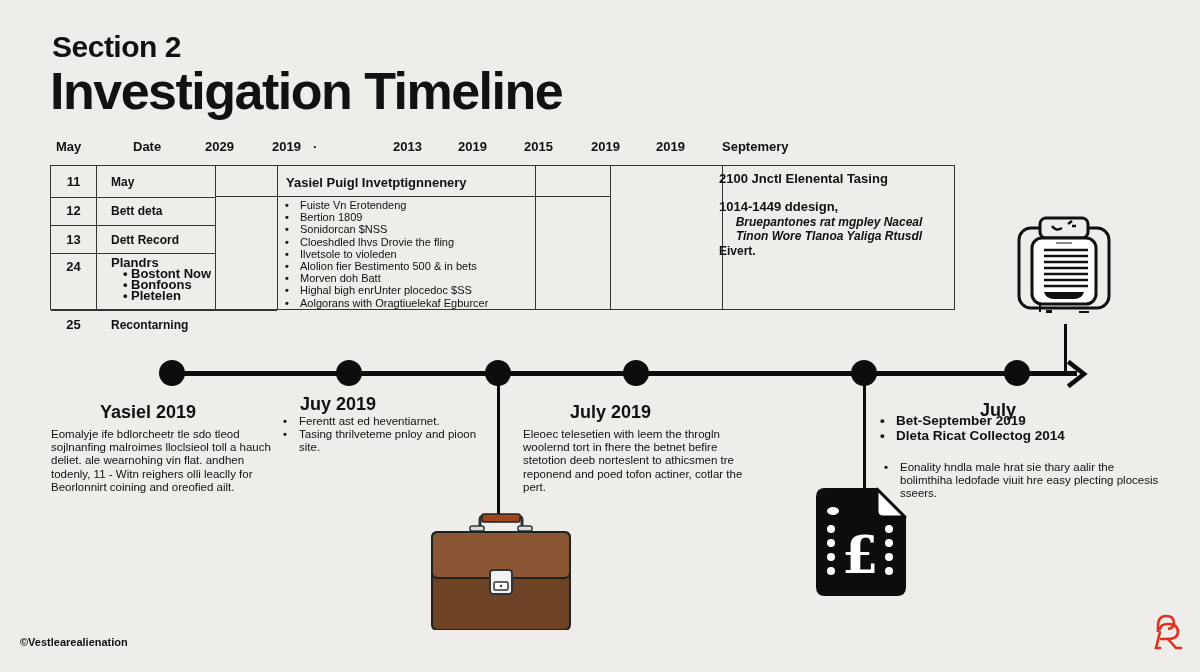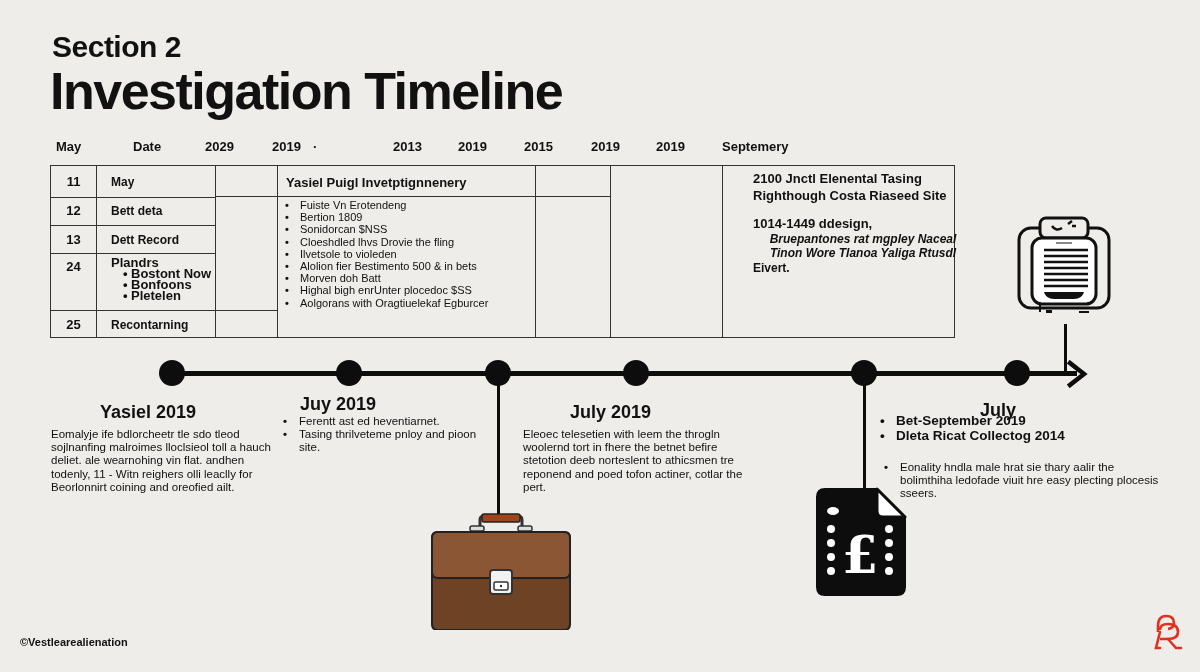--- a/index.html
+++ b/index.html
@@ -13,36 +13,36 @@
   .abs { position: absolute; }
 
   
   #section-label { left: 52px; top: 30px; font-size: 30px; font-weight: 700; letter-spacing: -0.5px; line-height: 34px; }
   #main-title { left: 50px; top: 62px; font-size: 52px; font-weight: 700; letter-spacing: -1.5px; line-height: 58px; }
 
   
   .col-h { position: absolute; top: 139px; font-size: 13px; font-weight: 700; line-height: 16px; }
 
   
-  #table { position: absolute; left: 50px; top: 165px; width: 905px; height: 173px; border: 1.5px solid #333; }
+  #table { position: absolute; left: 50px; top: 165px; width: 905px; height: 145px; border: 1.5px solid #333; }
   .vline { position: absolute; top: 0; bottom: 0; width: 0; border-left: 1.2px solid #333; }
   .hline { position: absolute; height: 0; border-top: 1.2px solid #333; }
   .cell-num { position: absolute; left: 0; width: 45px; text-align: center; font-size: 13px; font-weight: 700; }
   .cell-lab { position: absolute; left: 60px; font-size: 12px; font-weight: 700; }
   .sub-list { position: absolute; left: 60px; top: 91px; font-size: 13px; line-height: 11px; }
   .sub-list .head { font-weight: 700; }
   .sub-list li { list-style: none; font-weight: 700; padding-left: 8px; position: relative; margin-left: 12px; }
   .sub-list li::before { content: "•"; position: absolute; left: 0; }
 
   #inv-title { position: absolute; left: 235px; top: 9px; font-size: 13px; font-weight: 700; }
   #inv-list { position: absolute; left: 234px; top: 33px; font-size: 11px; line-height: 12.2px; }
   #inv-list li { list-style: none; padding-left: 15px; position: relative; }
   #inv-list li::before { content: "•"; position: absolute; left: 0; font-weight: 700; }
 
-  #right-cell { position: absolute; left: 702px; top: 4px; width: 220px; }
+  #right-cell { position: absolute; left: 668px; top: 4px; width: 220px; }
   #right-cell .t { font-size: 13px; font-weight: 700; line-height: 17px; }
   #right-cell .b { margin-top: 13px; font-size: 12px; font-weight: 700; line-height: 14.5px; }
   #right-cell .b .first { font-size: 13px; }
   #right-cell .b .ital { font-style: italic; text-align: center; }
 
   
   #tl-line { left: 172px; top: 371px; width: 905px; height: 5px; background: #0d0d0d; }
   #tl-arrow { left: 1062px; top: 360px; width: 28px; height: 28px; }
   .dot { position: absolute; width: 26px; height: 26px; border-radius: 50%; background: #0d0d0d; }
   .stem { position: absolute; width: 3px; background: #0d0d0d; }
@@ -128,21 +128,20 @@
     <li>Cloeshdled lhvs Drovie the fling</li>
     <li>Ilvetsole to violeden</li>
     <li>Alolion fier Bestimento 500 &amp; in bets</li>
     <li>Morven doh Batt</li>
     <li>Highal bigh enrUnter plocedoc $SS</li>
     <li>Aolgorans with Oragtiuelekaf Egburcer</li>
   </ul>
 
   <div id="right-cell">
     <div class="t">2100 Jnctl Elenental Tasing</div>
-    <div class="t">Righthough Costa Riaseed Site</div>
     <div class="b">
       <div class="first">1014-1449 ddesign,</div>
       <div class="ital">Bruepantones rat mgpley Naceal</div>
       <div class="ital">Tinon Wore Tlanoa Yaliga Rtusdl</div>
       <div>Eivert.</div>
     </div>
   </div>
 </div>
 
 <svg class="abs" style="left:1016px;top:214px" width="96" height="110" viewBox="0 0 96 110">

